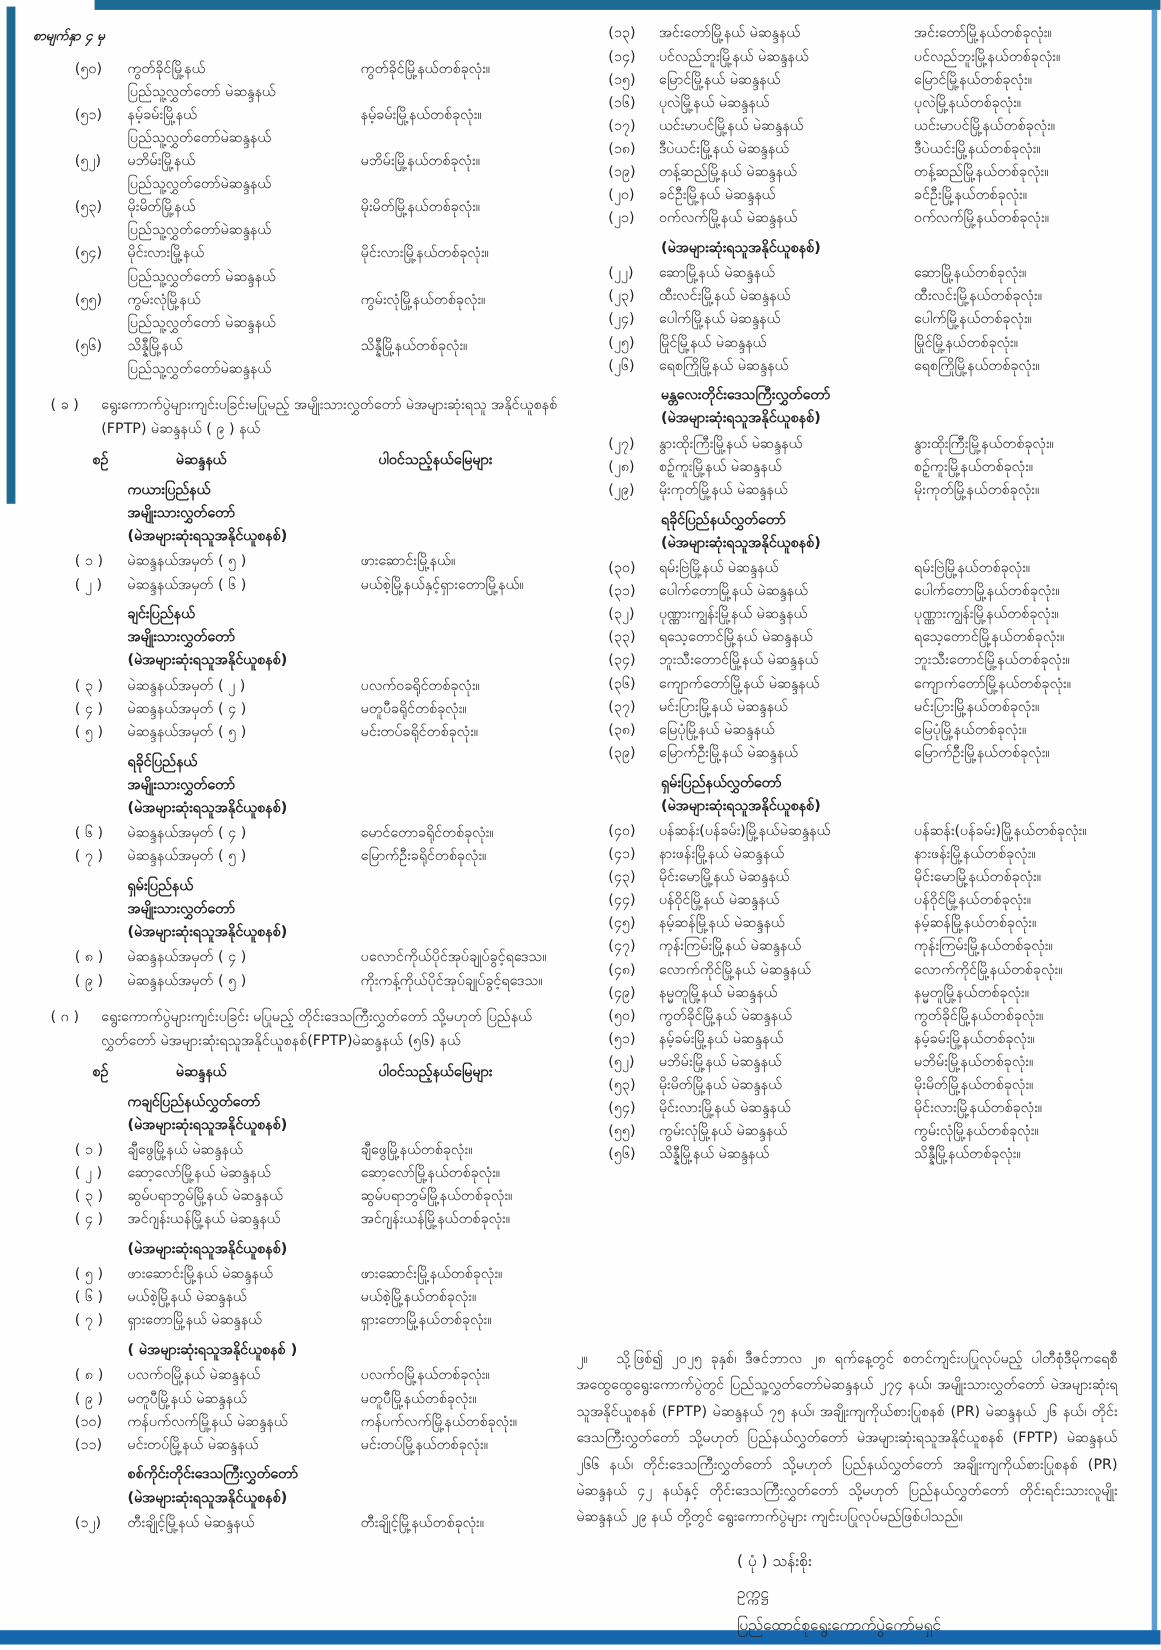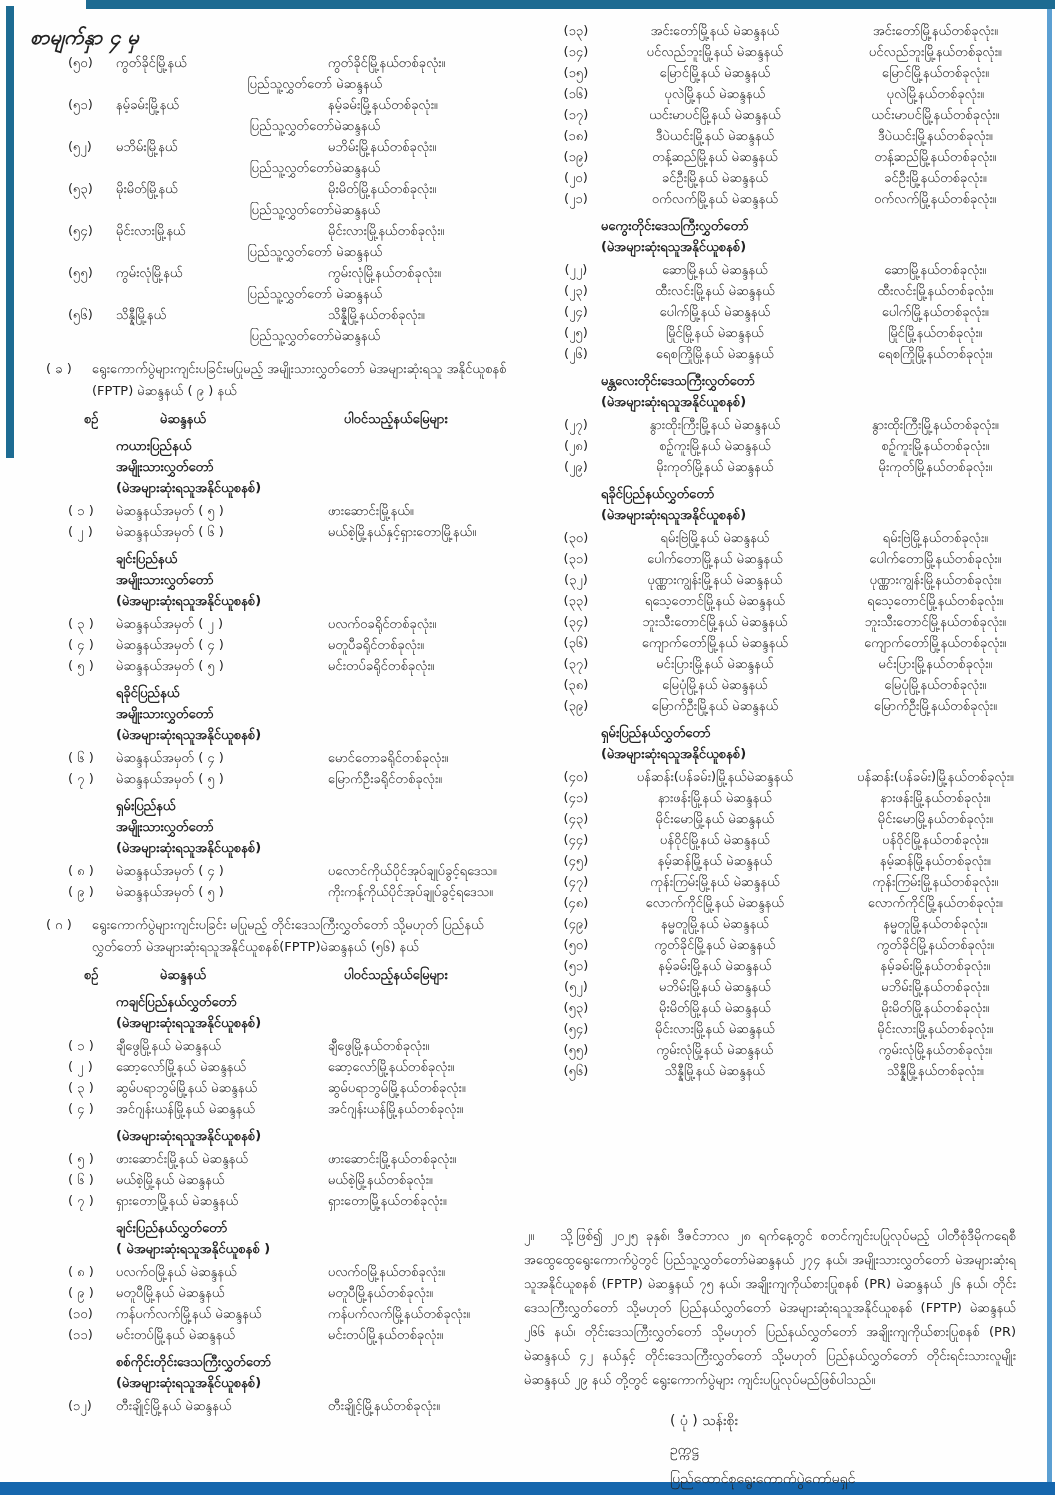--- a/index.html
+++ b/index.html
@@ -7,31 +7,31 @@
     width:1055px;height:1500px;position:relative;overflow:hidden;
     background:#fefefe;color:#232323;
     font-family:"DejaVu Sans", sans-serif;
   }
   
   .frame-top{position:absolute;left:86px;top:0;right:0;height:9px;background:var(--teal,#1d6b92);}
   .frame-left{position:absolute;left:6px;top:6px;width:8px;height:452px;background:var(--teal,#1d6b92);}
   .frame-right{position:absolute;right:3px;top:9px;width:5px;height:1478px;background:var(--lblue,#5b9fd2);}
   .frame-bottom{position:absolute;left:0;bottom:5px;width:100%;height:13px;background:var(--blue,#1566ad);}
 
-  .page-label{position:absolute;left:30px;top:24px;font-size:20px;font-style:italic;font-weight:bold;}
+  .page-label{position:absolute;left:30px;top:24px;font-size:12px;font-style:italic;font-weight:bold;}
 
   .col{position:absolute;}
   .col-left{left:68px;top:52px;width:446px;}
   .col-right{left:553px;top:20px;width:487px;}
 
   .row{display:grid;font-size:13px;line-height:21px;}
   .col-left .row{grid-template-columns:48px 212px 1fr;}
-  .col-right .row{grid-template-columns:46px 232px 1fr;text-align:center;}
+  .col-right .row{grid-template-columns:46px 232px 1fr;}
   .row .num{white-space:nowrap;}
-  .row .sub{grid-column:2/4;text-align:center;}
+  .row .sub{grid-column:2/4;}
   .row.cols{font-weight:bold;margin:6px 16px 3px;}
   .row.cols .cname{padding-left:28px;}
 
   .ghead{margin-left:48px;font-weight:bold;font-size:13px;line-height:21px;margin-top:6px;margin-bottom:2px;}
 
   .sec{display:grid;grid-template-columns:46px 1fr;font-size:13px;line-height:22px;margin:12px 0 6px -22px;}
 
   .bottom-right{position:absolute;left:524px;top:1224px;width:492px;}
   .closing{font-size:13px;line-height:24px;text-align:justify;}
   .closing .pnum{margin-right:26px;}
@@ -209,21 +209,20 @@
       <span class="num">( ၆ )</span>
       <span class="cname">မယ်စဲ့မြို့နယ် မဲဆန္ဒနယ်</span>
       <span class="area">မယ်စဲ့မြို့နယ်တစ်ခုလုံး။</span>
     </div>
     <div class="row item">
       <span class="num">( ၇ )</span>
       <span class="cname">ရှားတောမြို့နယ် မဲဆန္ဒနယ်</span>
       <span class="area">ရှားတောမြို့နယ်တစ်ခုလုံး။</span>
     </div>
     <div class="ghead">
-      <div class="ghline">ချင်းပြည်နယ်လွှတ်တော်</div>
       <div class="ghline">( မဲအများဆုံးရသူအနိုင်ယူစနစ် )</div>
     </div>
     <div class="row item">
       <span class="num">( ၈ )</span>
       <span class="cname">ပလက်ဝမြို့နယ် မဲဆန္ဒနယ်</span>
       <span class="area">ပလက်ဝမြို့နယ်တစ်ခုလုံး။</span>
     </div>
     <div class="row item">
       <span class="num">( ၉ )</span>
       <span class="cname">မတူပီမြို့နယ် မဲဆန္ဒနယ်</span>
@@ -289,21 +288,20 @@
       <span class="num">(၂၀)</span>
       <span class="cname">ခင်ဦးမြို့နယ် မဲဆန္ဒနယ်</span>
       <span class="area">ခင်ဦးမြို့နယ်တစ်ခုလုံး။</span>
     </div>
     <div class="row item">
       <span class="num">(၂၁)</span>
       <span class="cname">ဝက်လက်မြို့နယ် မဲဆန္ဒနယ်</span>
       <span class="area">ဝက်လက်မြို့နယ်တစ်ခုလုံး။</span>
     </div>
     <div class="ghead">
-      <div class="ghline">မကွေးတိုင်းဒေသကြီးလွှတ်တော်</div>
       <div class="ghline">(မဲအများဆုံးရသူအနိုင်ယူစနစ်)</div>
     </div>
     <div class="row item">
       <span class="num">(၂၂)</span>
       <span class="cname">ဆောမြို့နယ် မဲဆန္ဒနယ်</span>
       <span class="area">ဆောမြို့နယ်တစ်ခုလုံး။</span>
     </div>
     <div class="row item">
       <span class="num">(၂၃)</span>
       <span class="cname">ထီးလင်းမြို့နယ် မဲဆန္ဒနယ်</span>

